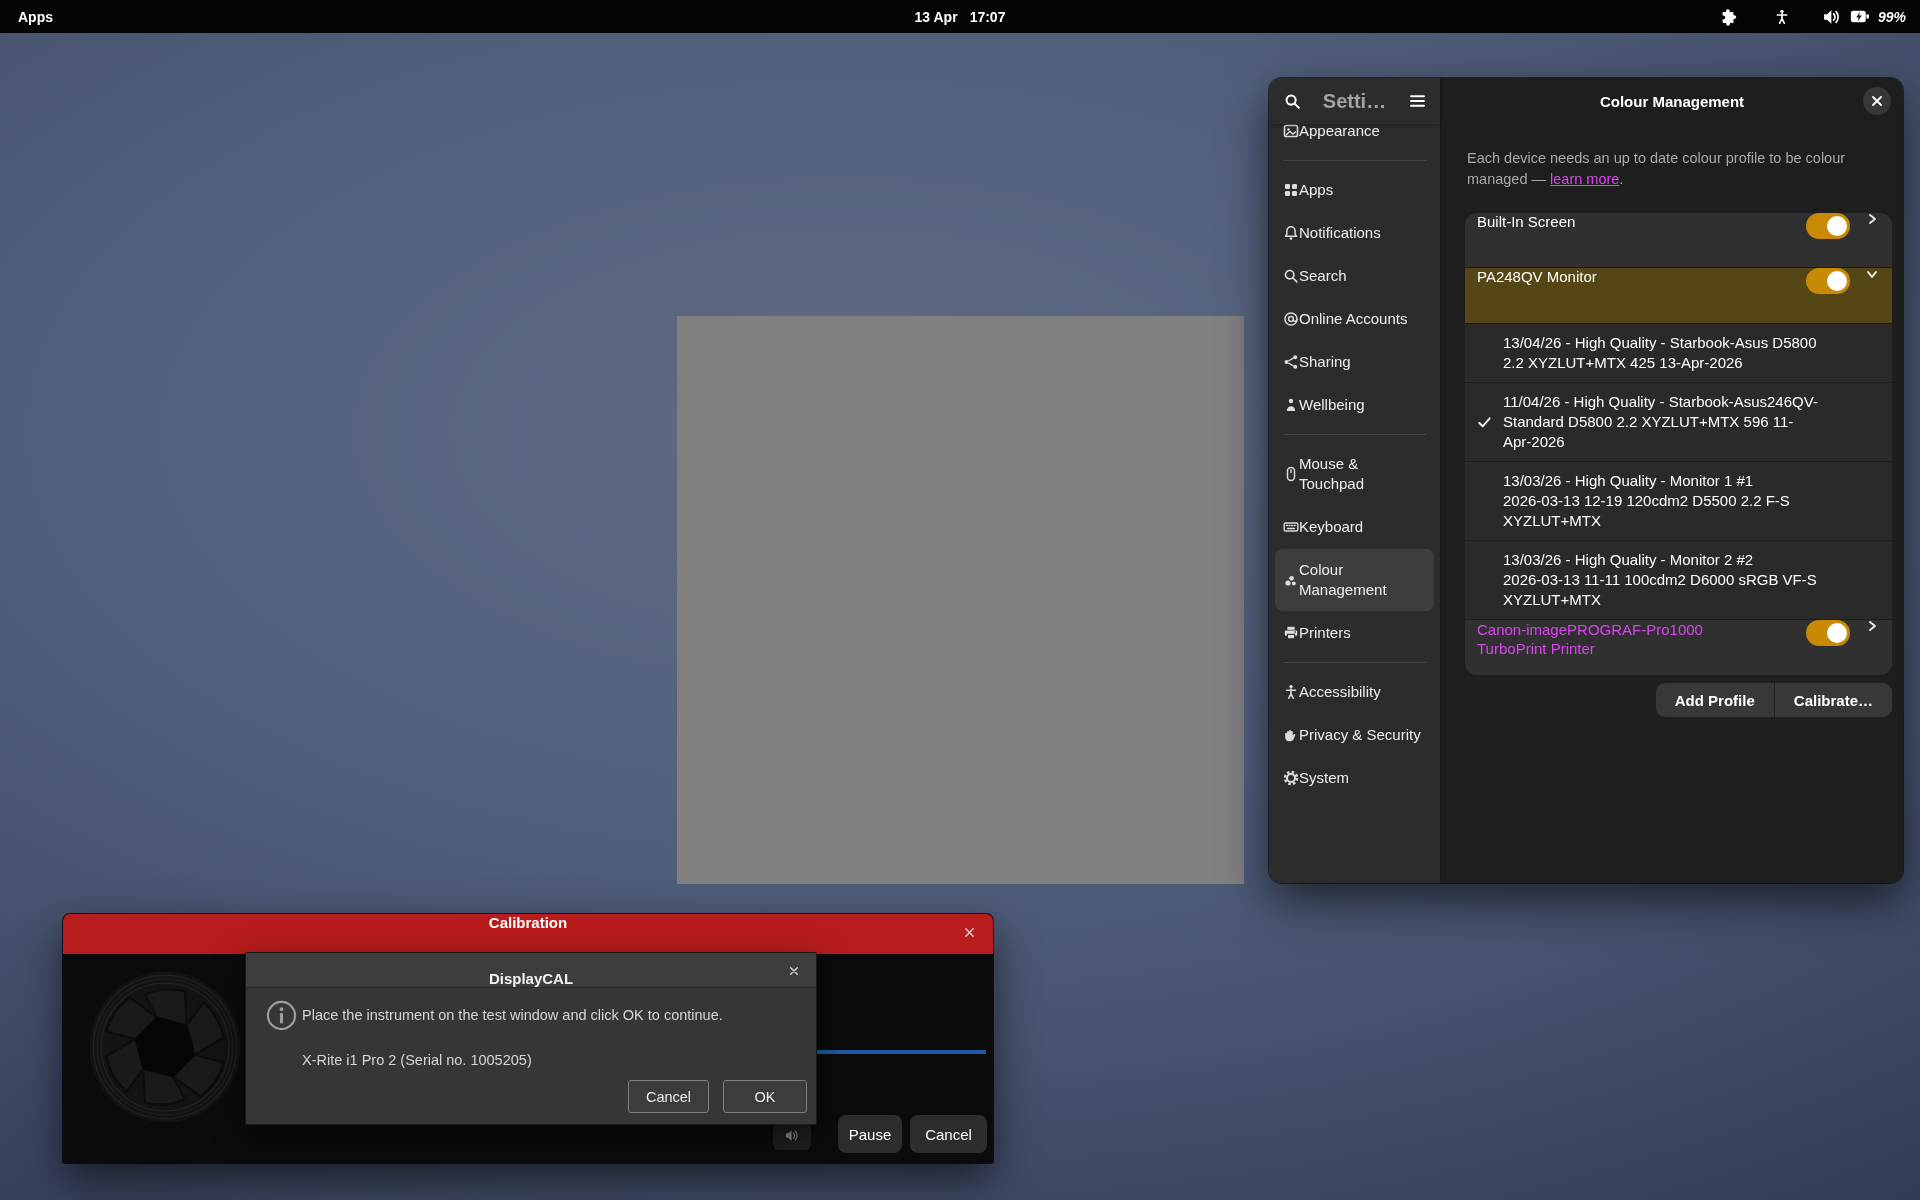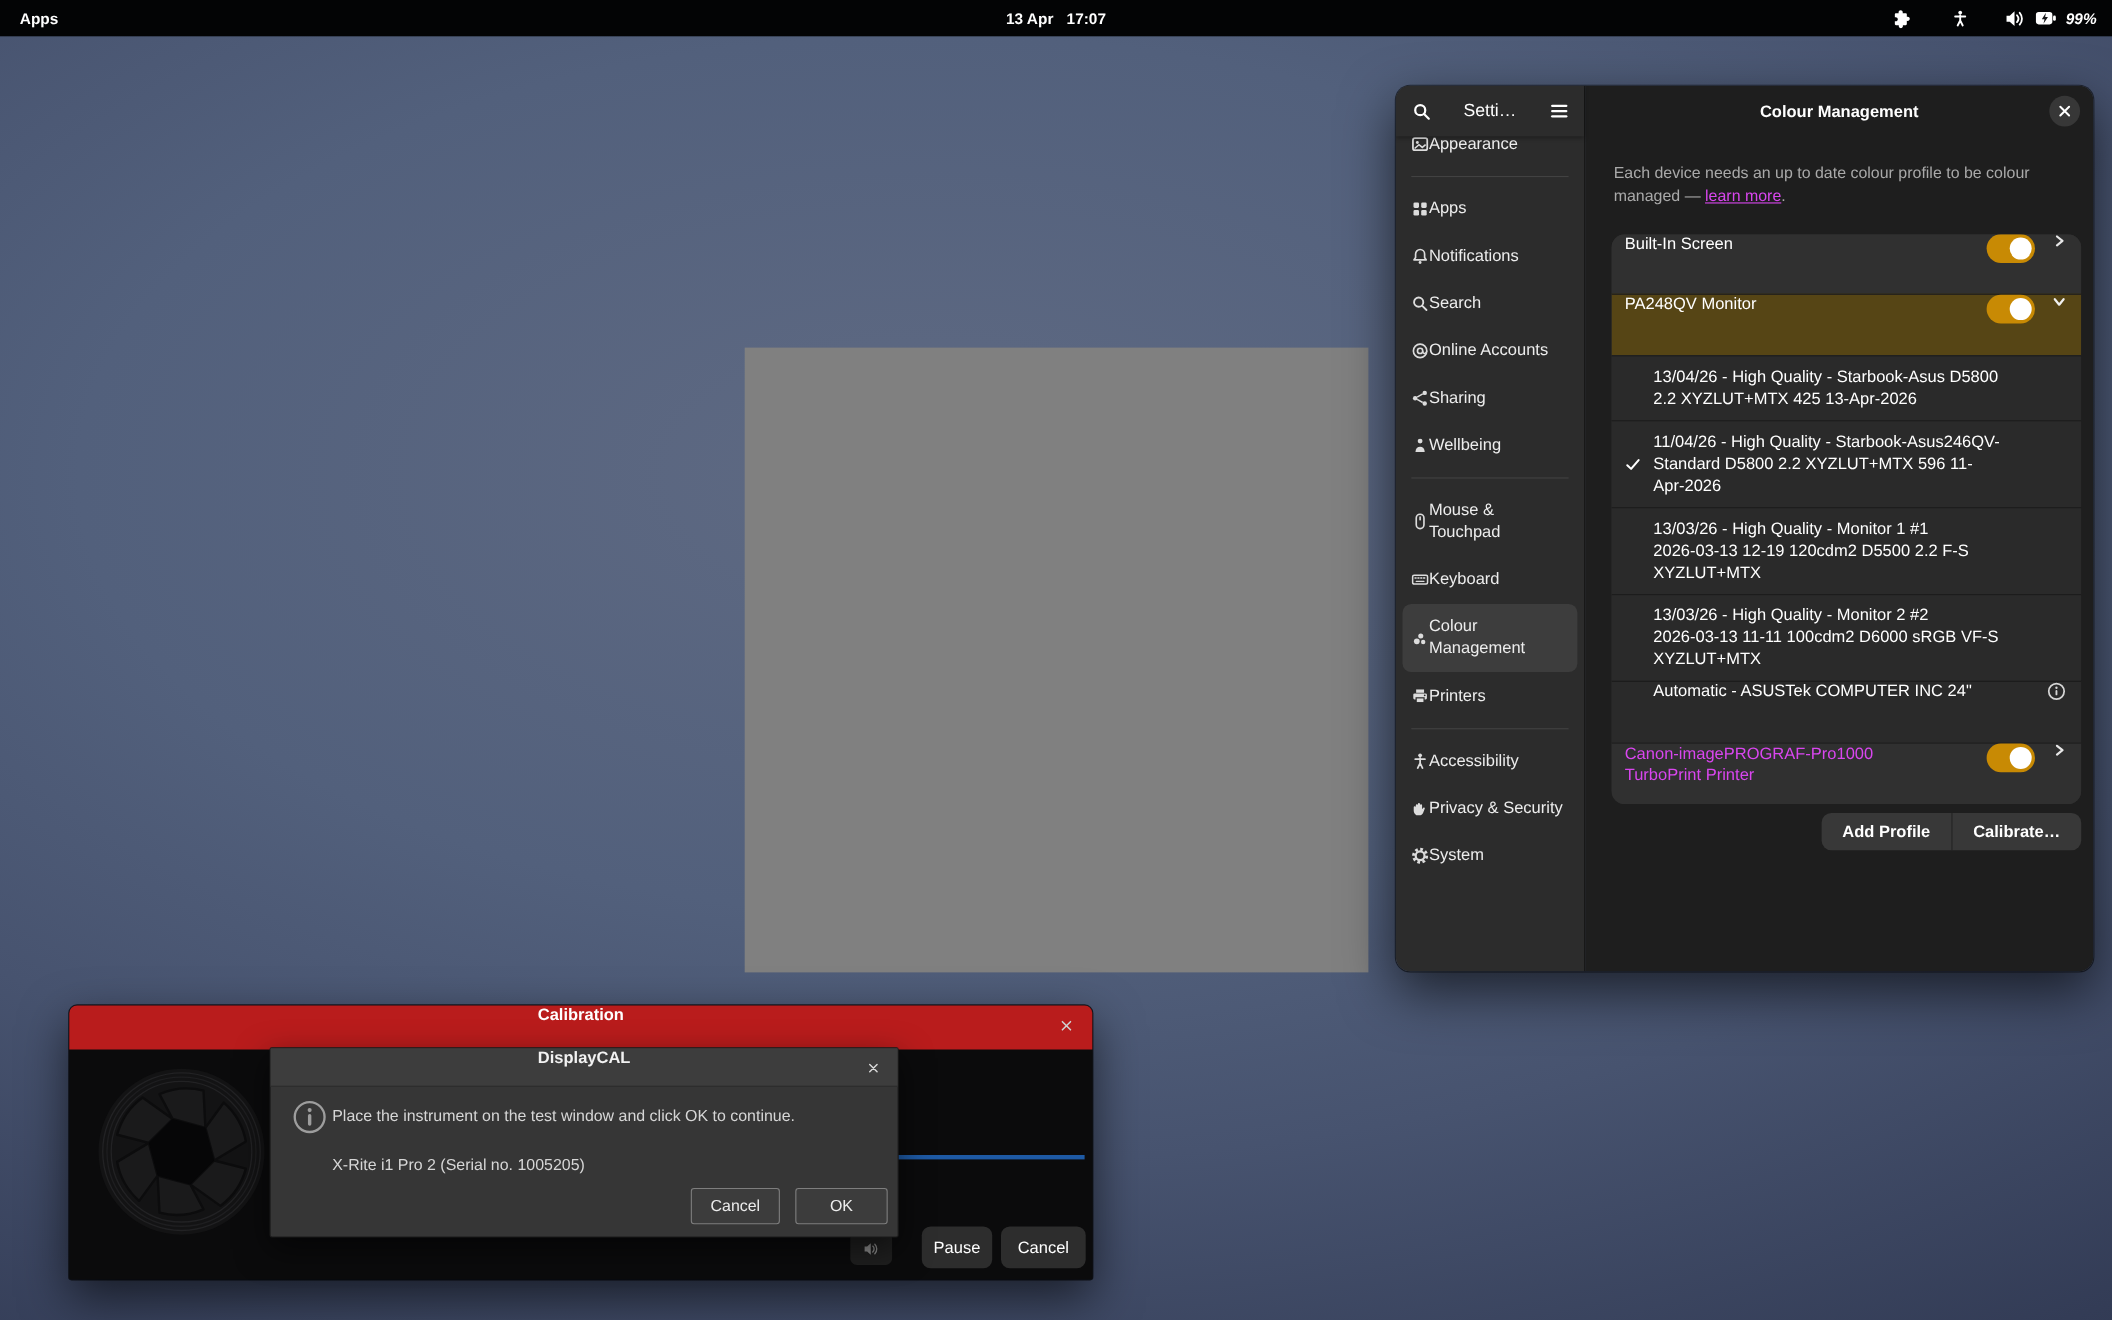--- a/index.html
+++ b/index.html
@@ -30,21 +30,21 @@
   
   .settings {
     position:absolute; left:1269px; top:78px; width:634px; height:805px;
     border-radius:13px; overflow:hidden; display:flex; z-index:20;
     box-shadow:0 18px 48px rgba(0,0,0,.62), 0 0 0 1px rgba(0,0,0,.55);
     color:#ededed; font-size:15px;
   }
   .sidebar { width:172px; background:#2c2c2c; border-right:1px solid #181818; display:flex; flex-direction:column; }
   .side-header { height:46px; flex:0 0 46px; display:flex; align-items:center; padding:0 12px; gap:8px;
                  box-shadow:0 1px 4px rgba(0,0,0,.35); position:relative; z-index:2; background:#2c2c2c; }
-  .side-title { flex:1; text-align:center; font-weight:400; font-size:16px; color:#ffffff; white-space:nowrap; overflow:hidden; }
+  .side-title { flex:1; text-align:center; font-weight:700; font-size:20px; color:#a3a3a3; white-space:nowrap; overflow:hidden; }
   .icon-btn { display:flex; align-items:center; justify-content:center; width:22px; height:22px; flex:0 0 auto; }
   .side-scroll { flex:1; overflow:hidden; padding:2px 0 10px; }
   .side-item { display:flex; align-items:center; margin:1px 6px; padding:11px 8px; border-radius:8px; line-height:20px; }
   .side-item.selected { background:#3d3d3d; }
   .side-item .ic { width:16px; height:16px; flex:0 0 16px; display:flex; align-items:center; justify-content:center; }
   .side-item.clipped { margin-top:-16px; }
   .side-div { height:1px; background:#424242; margin:8px 14px; }
   
   .panel { flex:1; background:#1e1e1e; position:relative; display:flex; flex-direction:column; }
   .panel-header { height:47px; flex:0 0 47px; display:flex; align-items:center; justify-content:center; position:relative; }
@@ -88,21 +88,21 @@
   .calib-btn { position:absolute; height:38px; background:#2d2d2d; border-radius:8px; color:#fff; font-size:15px;
                display:flex; align-items:center; justify-content:center; }
   .sound-btn { position:absolute; left:710px; top:206px; width:38px; height:30px; background:#1f1f1f; border-radius:6px;
                display:flex; align-items:center; justify-content:center; }
   
   .dialog {
     position:absolute; left:245px; top:952px; width:572px; height:173px; z-index:40;
     background:#363636; border:1px solid #1a1a1a; border-radius:2px;
     box-shadow:0 10px 30px rgba(0,0,0,.55); color:#d9d9d9;
   }
-  .dlg-titlebar { height:35px; background:#3d3d3d; display:flex; align-items:flex-start; justify-content:center; position:relative;
+  .dlg-titlebar { height:35px; background:#3d3d3d; display:flex; align-items:flex-end; justify-content:center; position:relative;
                   border-bottom:1px solid #2b2b2b; }
   .dlg-title { font-weight:700; font-size:15px; color:#f2f2f2; }
   .dlg-close { position:absolute; right:13px; top:0; height:35px; display:flex; align-items:center; padding:0 4px; }
   .dlg-info { position:absolute; left:20px; top:47px; width:31px; height:31px; }
   .dlg-msg { position:absolute; left:56px; top:54px; width:500px; font-size:14.5px; color:#d6d6d6; }
   .dlg-instr { position:absolute; left:56px; top:99px; font-size:14.5px; color:#d6d6d6; }
   .dlg-btn { position:absolute; top:127px; height:33px; background:#3c3c3c; border:1px solid #7e7e7e; border-radius:3px;
              color:#ececec; font-size:14.5px; display:flex; align-items:center; justify-content:center; }
   svg { display:block; }
 </style>
@@ -366,31 +366,20 @@
         <span class="ptext">13/03/26 - High Quality - Monitor 1 #1
 2026-03-13 12-19 120cdm2 D5500 2.2 F-S
 XYZLUT+MTX</span>
       </div>
       <div class="prow">
         <span class="check-slot"></span>
         <span class="ptext">13/03/26 - High Quality - Monitor 2 #2
 2026-03-13 11-11 100cdm2 D6000 sRGB VF-S
 XYZLUT+MTX</span>
       </div>
-      <div class="row auto">
-        <span class="check-slot"></span>
-        <span class="auto-label">Automatic - ASUSTek COMPUTER INC 24"</span>
-        <span class="info-btn">
-          <svg width="17" height="17" viewBox="0 0 16 16">
-              <circle cx="8" cy="8" r="6.6" stroke="#d5d5d5" stroke-width="1.5" fill="none"></circle>
-              <circle cx="8" cy="4.9" r="1" fill="#d5d5d5"></circle>
-              <rect x="7.2" y="6.8" width="1.6" height="4.6" rx="0.8" fill="#d5d5d5"></rect>
-            </svg>
-        </span>
-      </div>
       <div class="row printer">
         <span class="printer-label">Canon-imagePROGRAF-Pro1000
 TurboPrint Printer</span>
         <span class="toggle">
             <span class="knob"></span>
           </span>
         <span class="chev">
             <svg width="12" height="12" viewBox="0 0 12 12">
               <path d="M4 2 L9 6 L4 10" stroke="#e6e6e6" stroke-width="2" fill="none" stroke-linecap="round" stroke-linejoin="round"></path>
             </svg>

